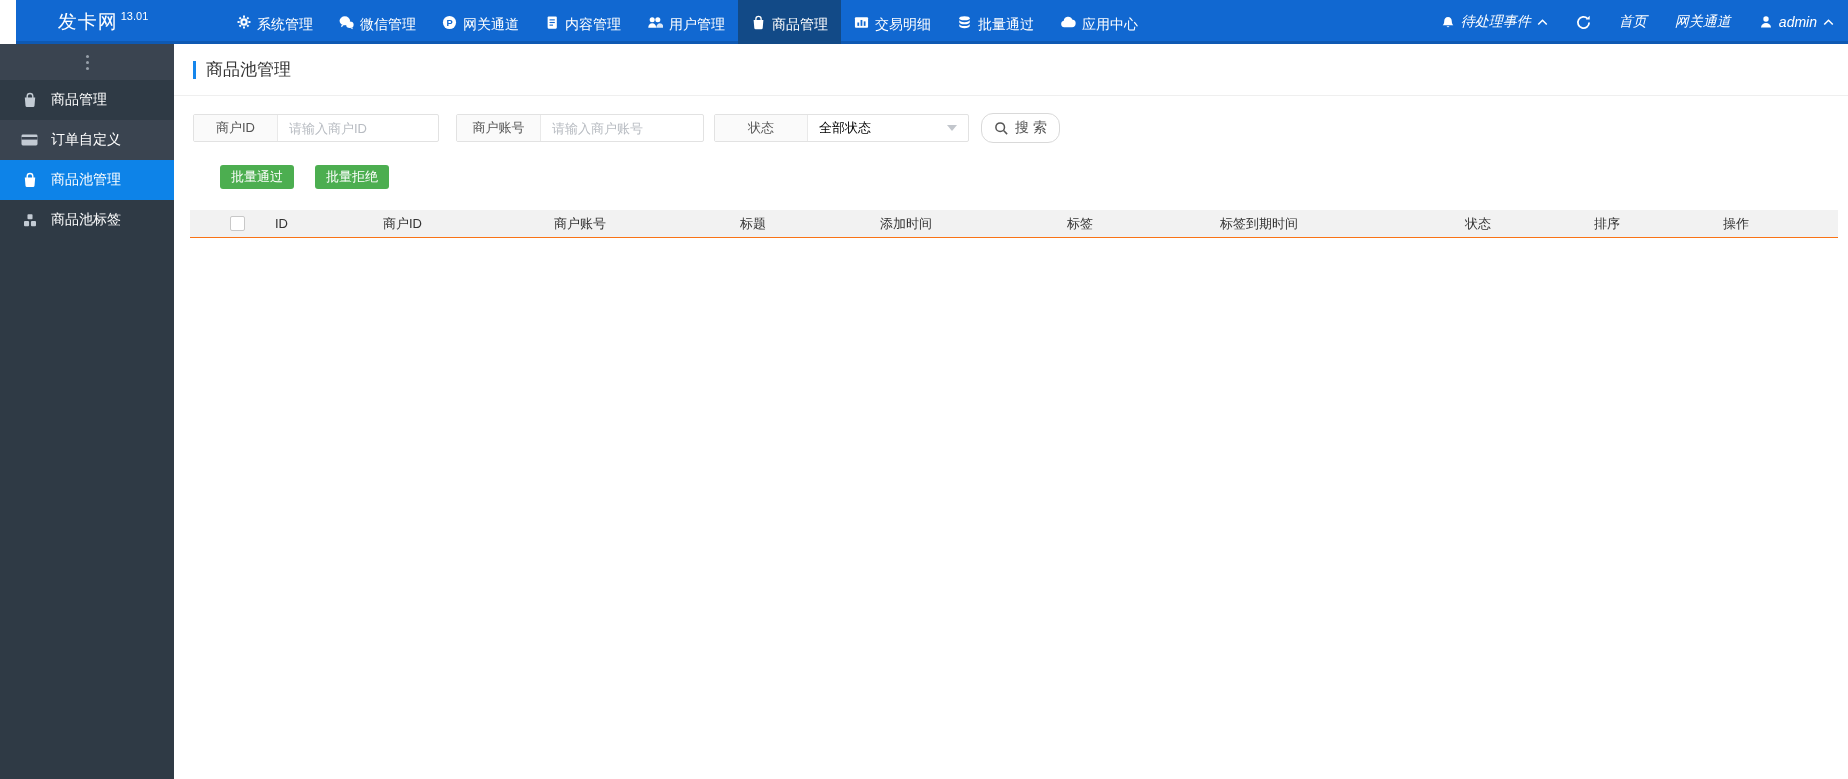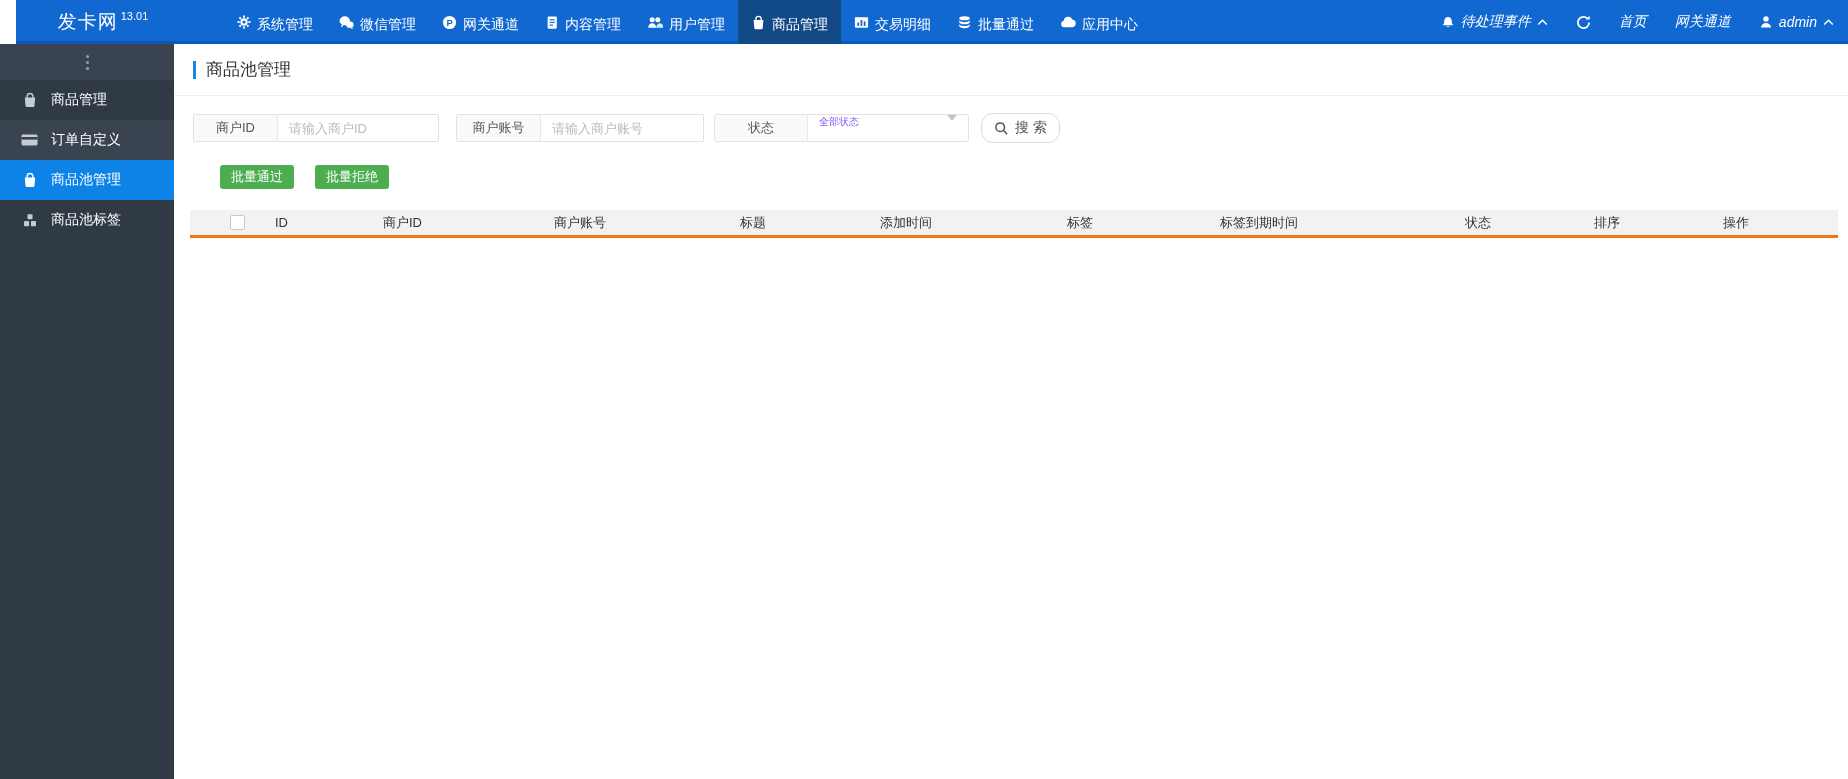--- a/index.html
+++ b/index.html
@@ -42,35 +42,35 @@
 
   .filter-bar { display:flex; align-items:center; margin:17px 0 0 19px; }
   .input-group { display:flex; height:28px; border:1px solid #e2e2e2; border-radius:2px;
     background:#fff; align-items:stretch; }
   .ig-label { display:flex; align-items:center; justify-content:center; background:#fafafa;
     border-right:1px solid #e9e9e9; color:#555; font-size:13px; }
   .w84 { width:84px; } .w93 { width:93px; }
   .ig-input { border:none; outline:none; padding:0 11px; font-size:13px; color:#333; background:transparent; }
   .ig-input::placeholder { color:#b8bcc2; }
   .iw1 { width:160px; } .iw2 { width:162px; }
-  .ig-select { display:flex; justify-content:space-between; width:160px;
-    padding:0 11px; color:#8b5cf6; font-size:10px; cursor:pointer; }
+  .ig-select { display:flex; align-items:center; justify-content:space-between; width:160px;
+    padding:0 11px; color:#000000; font-size:13px; cursor:pointer; }
   .caret-down { width:0; height:0; border-left:5px solid transparent; border-right:5px solid transparent;
     border-top:6px solid #c2c6cc; }
   .mr17 { margin-right:17px; } .mr10 { margin-right:10px; }
   .search-btn { margin-left:12px; height:30px; display:flex; align-items:center; gap:6px;
     padding:0 12px; border:1px solid #d9d9d9; border-radius:12px; background:#fff; color:#555;
     font-size:14px; cursor:pointer; }
 
   .batch-row { margin:22px 0 0 46px; display:flex; gap:21px; }
   .btn-green { height:24px; padding:0 11px; background:#4cae50; color:#fff; font-size:13px;
     border:none; border-radius:3px; cursor:pointer; display:flex; align-items:center; }
 
   .table-head { display:flex; margin:21px 10px 0 16px; height:28px; background:#f2f2f2;
-    align-items:center; font-size:13px; color:#333; border-bottom:3px solid #f97316; }
+    align-items:center; font-size:13px; color:#333; border-bottom:1px solid #f97316; }
   .th { flex:none; white-space:nowrap; }
   .th-check { width:85px; padding-left:40px; display:flex; align-items:center; }
   .checkbox { width:15px; height:15px; background:#fff; border:1px solid #c8c8c8;
     border-radius:2px; cursor:pointer; display:inline-block; }
   .c-id{width:108px;} .c-mid{width:171px;} .c-macc{width:186px;} .c-title{width:140px;}
   .c-time{width:187px;} .c-tag{width:153px;} .c-tagexp{width:245px;} .c-status{width:129px;}
   .c-sort{width:129px;} .c-op{flex:1;}
   .table-body { height:516px; background:#fff; }
 </style>
 </head>

